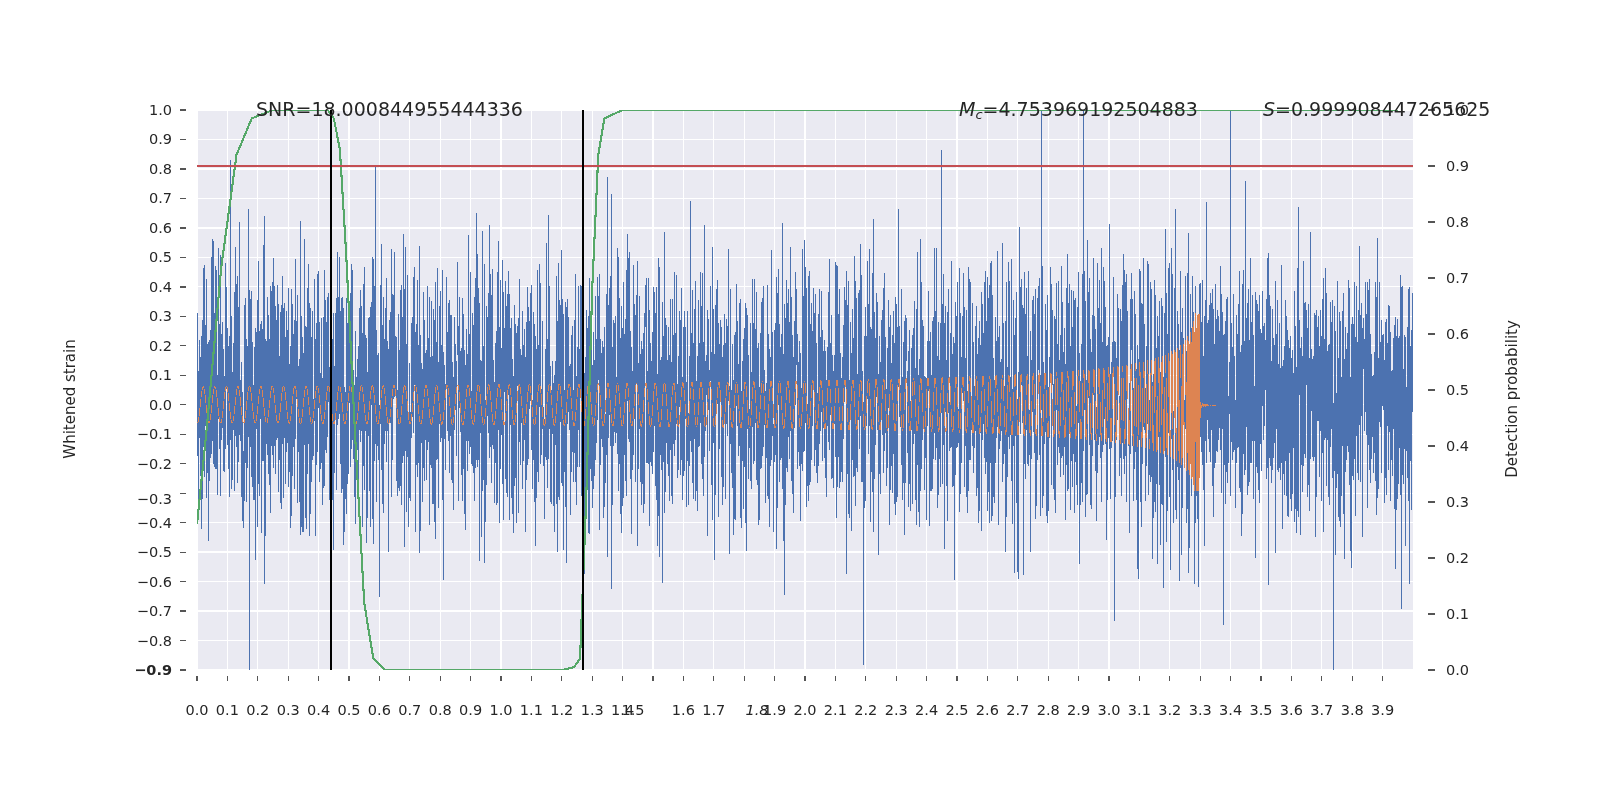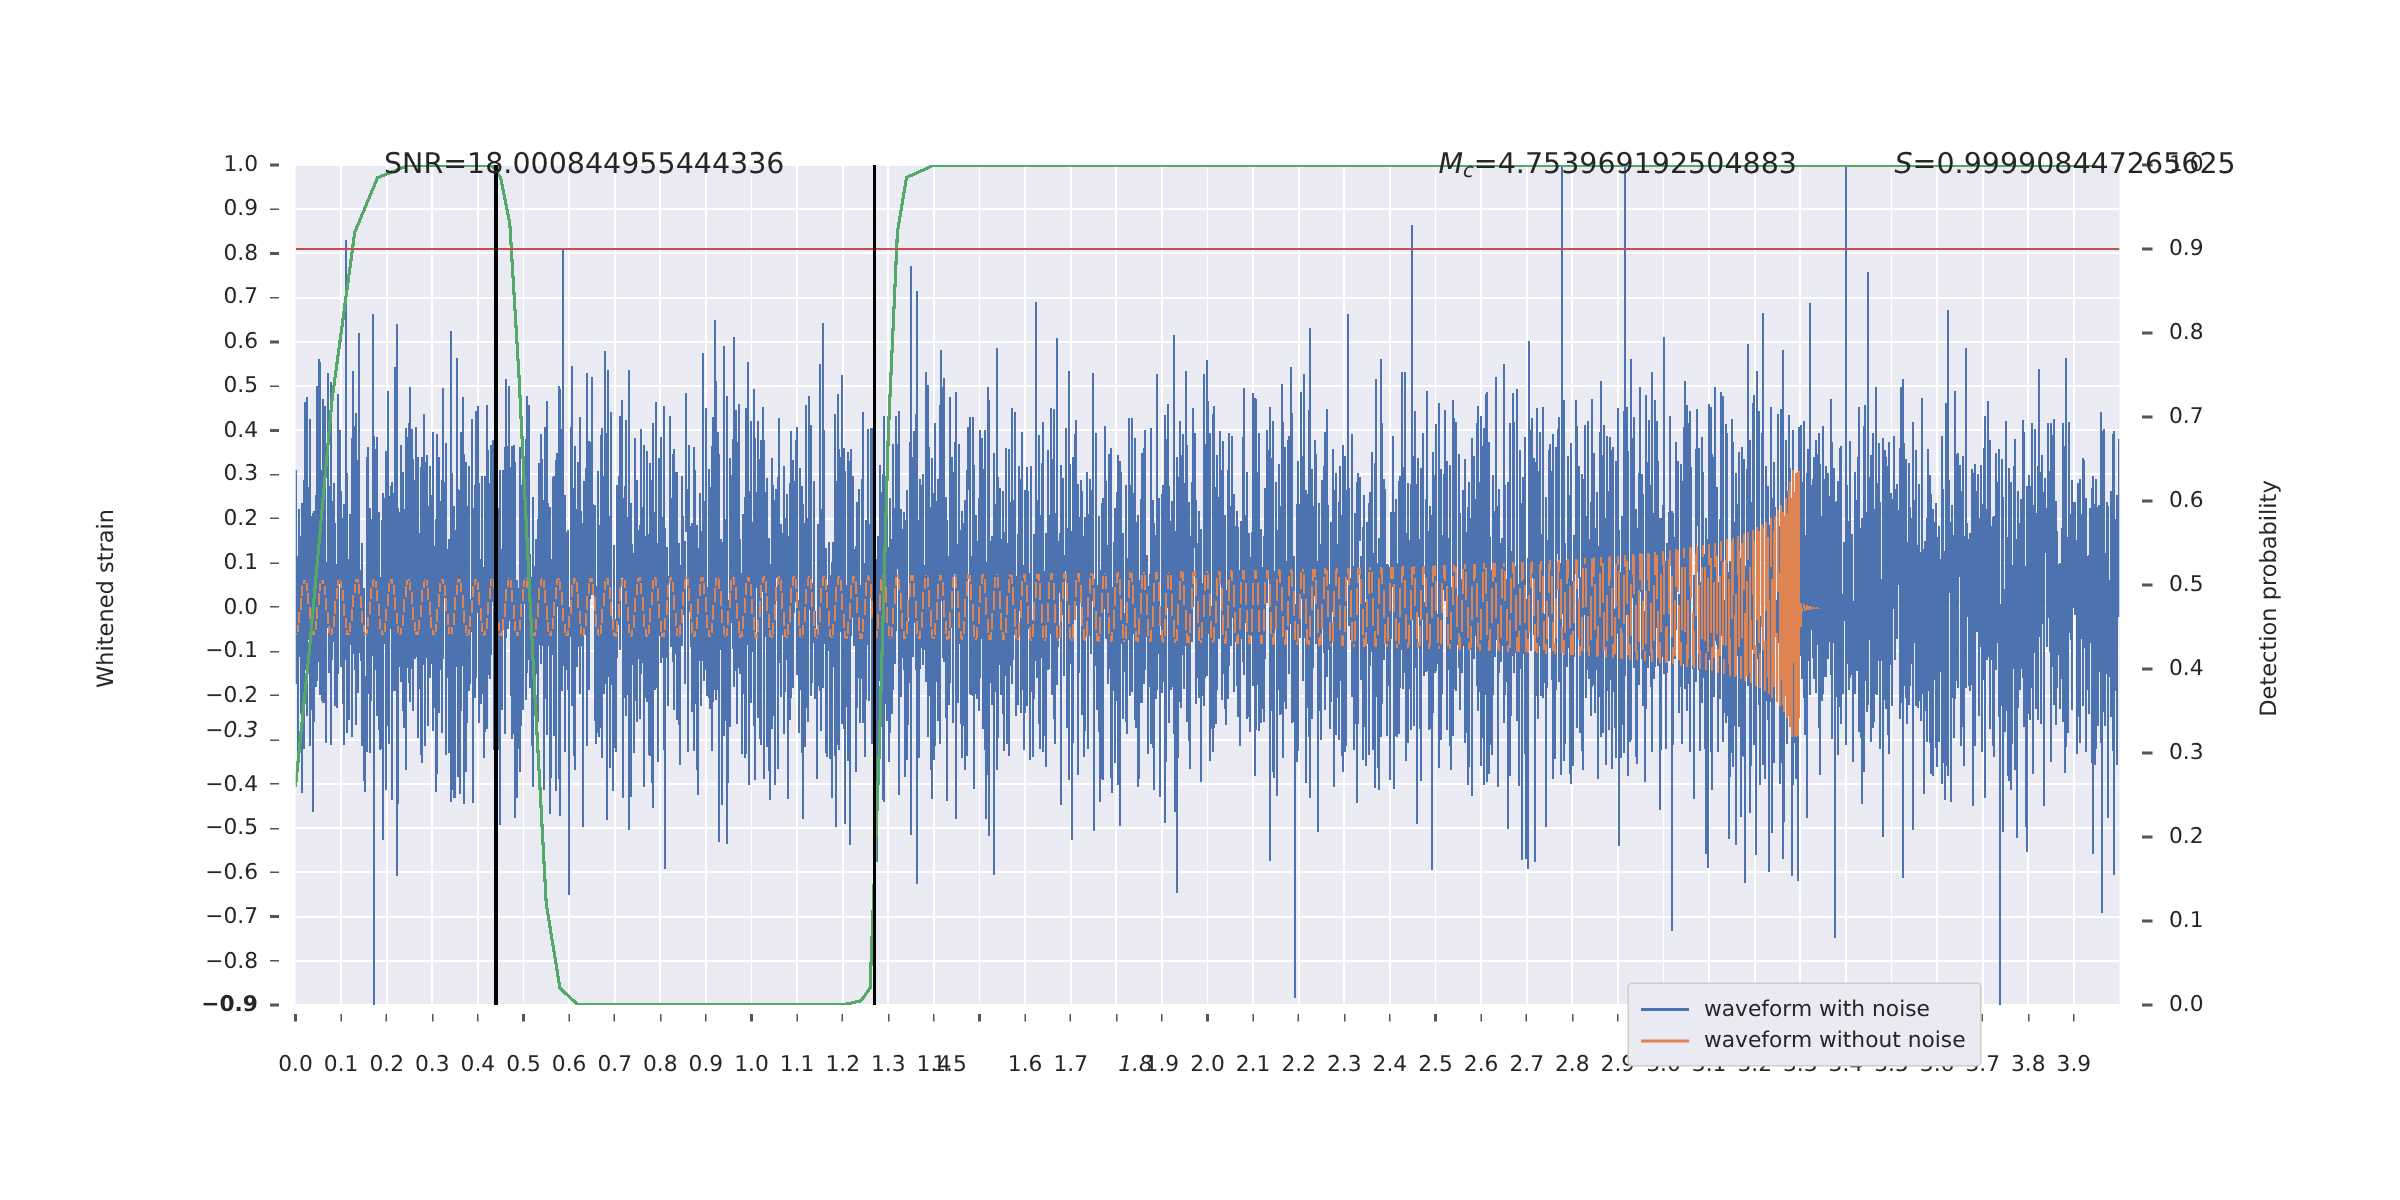--- a/index.html
+++ b/index.html
@@ -194,21 +194,21 @@
       <div class="ylab-l" style="top: 235.789px; right: 14px;">0.2</div>
       <div class="tick-mark" style="right: 0px; top: 235.189px; width: 6px; height: 1.3px;"></div>
       <div class="ylab-l" style="top: 265.263px; right: 14px;">0.1</div>
       <div class="tick-mark" style="right: 0px; top: 264.663px; width: 6px; height: 1.3px;"></div>
       <div class="ylab-l" style="top: 294.737px; right: 14px;">0.0</div>
       <div class="tick-mark" style="right: 0px; top: 294.137px; width: 6px; height: 1.3px;"></div>
       <div class="ylab-l" style="top: 324.211px; right: 14px;">−0.1</div>
       <div class="tick-mark" style="right: 0px; top: 323.611px; width: 6px; height: 1.3px;"></div>
       <div class="ylab-l" style="top: 353.684px; right: 14px;">−0.2</div>
       <div class="tick-mark" style="right: 0px; top: 353.084px; width: 6px; height: 1.3px;"></div>
-      <div class="ylab-l" style="top: 377px; right: 14px; font-style: italic;">−0.3</div>
+      <div class="ylab-l" style="top: 389px; right: 14px;">−0.3</div>
       <div class="tick-mark" style="right: 0px; top: 382.558px; width: 6px; height: 1.3px;"></div>
       <div class="ylab-l" style="top: 412.632px; right: 14px;">−0.4</div>
       <div class="tick-mark" style="right: 0px; top: 412.032px; width: 6px; height: 1.3px;"></div>
       <div class="ylab-l" style="top: 442.105px; right: 14px;">−0.5</div>
       <div class="tick-mark" style="right: 0px; top: 441.505px; width: 6px; height: 1.3px;"></div>
       <div class="ylab-l" style="top: 471.579px; right: 14px;">−0.6</div>
       <div class="tick-mark" style="right: 0px; top: 470.979px; width: 6px; height: 1.3px;"></div>
       <div class="ylab-l" style="top: 501.053px; right: 14px;">−0.7</div>
       <div class="tick-mark" style="right: 0px; top: 500.453px; width: 6px; height: 1.3px;"></div>
       <div class="ylab-l" style="top: 530.526px; right: 14px;">−0.8</div>
@@ -326,24 +326,14 @@
   <div class="annot" id="annot-snr" style="left:256px;top:98px;">
     <span>SNR=</span><span>18.000844955444336</span>
   </div>
   <div class="annot" id="annot-mc" style="left:959px;top:98px;">
     <span class="it">M</span><span class="sub">c</span><span>=</span><span>4.753969192504883</span>
   </div>
   <div class="annot" id="annot-s" style="left:1263px;top:98px;">
     <span class="it">S</span><span>=</span><span>0.999908447265625</span>
   </div>
 
-  <div id="legend">
-    <div class="legend-row">
-      <span class="legend-swatch"></span>
-      <span class="legend-label">waveform with noise</span>
-    </div>
-    <div class="legend-row">
-      <span class="legend-swatch orange"></span>
-      <span class="legend-label">waveform without noise</span>
-    </div>
-  </div>
 
 </div>
 
 </body></html>

